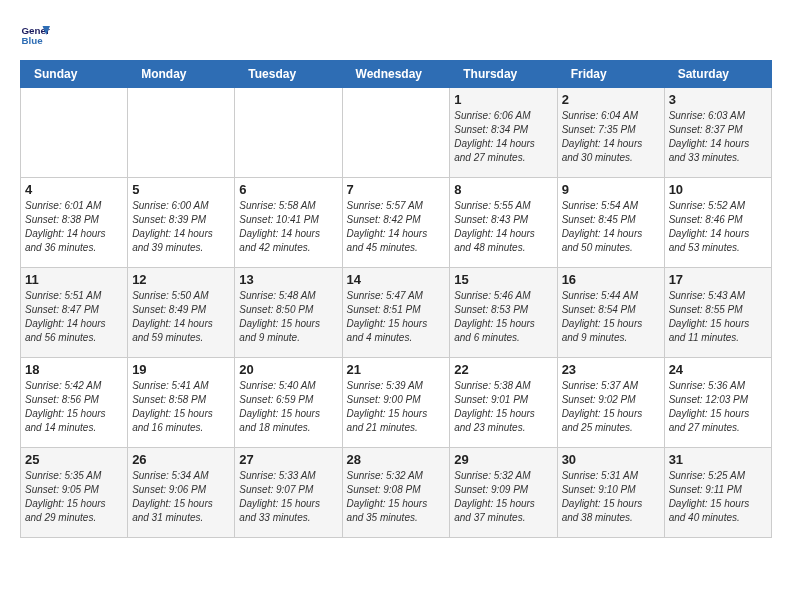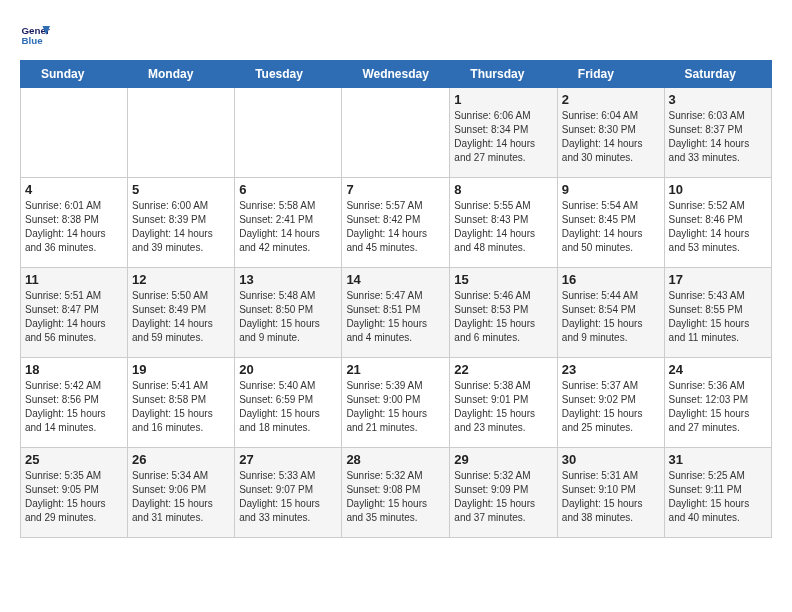--- a/index.html
+++ b/index.html
@@ -38,21 +38,21 @@
       color: #333;
     }
     table {
       width: 100%;
       border-collapse: collapse;
       font-size: 11px;
     }
     thead th {
       background-color: #2e6db4;
       color: white;
-      padding: 6px 20px;
+      padding: 6px 13px;
       text-align: left;
       font-size: 12px;
       font-weight: bold;
       border: 1px solid #2e6db4;
     }
     tbody td {
       border: 1px solid #ccc;
       vertical-align: top;
       padding: 4px;
       width: 108px;
@@ -67,20 +67,21 @@
       font-weight: bold;
       font-size: 13px;
       color: #222;
       display: block;
       margin-bottom: 2px;
     }
     .day-info {
       color: #333;
       font-size: 10px;
       line-height: 1.4;
+      font-style: italic;
     }
     .empty {
       background: #fff !important;
     }
   </style>
 </head>
 <body>
 
 <div class="header">
   <div class="logo">
@@ -119,39 +120,39 @@
         <td class="empty"></td>
         <td class="empty"></td>
         <td class="empty"></td>
         <td class="empty"></td>
         <td>
           <span class="day-num">1</span>
           <div class="day-info"><span>Sunrise: 6:06 AM</span><br><span>Sunset: 8:34 PM</span><br><span>Daylight: 14 hours</span><br><span>and 27 minutes.</span></div>
         </td>
         <td>
           <span class="day-num">2</span>
-          <div class="day-info"><span>Sunrise: 6:04 AM</span><br><span>Sunset: 8:30 PM</span><br><span>Daylight: 14 hours</span><br><span>and 30 minutes.</span></div>
+          <div class="day-info"><span>Sunrise: 6:04 AM</span><br><span>Sunset: 7:35 PM</span><br><span>Daylight: 14 hours</span><br><span>and 30 minutes.</span></div>
         </td>
         <td>
           <span class="day-num">3</span>
           <div class="day-info"><span>Sunrise: 6:03 AM</span><br><span>Sunset: 8:37 PM</span><br><span>Daylight: 14 hours</span><br><span>and 33 minutes.</span></div>
         </td>
       </tr>
       <tr>
         <td>
           <span class="day-num">4</span>
           <div class="day-info"><span>Sunrise: 6:01 AM</span><br><span>Sunset: 8:38 PM</span><br><span>Daylight: 14 hours</span><br><span>and 36 minutes.</span></div>
         </td>
         <td>
           <span class="day-num">5</span>
           <div class="day-info"><span>Sunrise: 6:00 AM</span><br><span>Sunset: 8:39 PM</span><br><span>Daylight: 14 hours</span><br><span>and 39 minutes.</span></div>
         </td>
         <td>
           <span class="day-num">6</span>
-          <div class="day-info"><span>Sunrise: 5:58 AM</span><br><span>Sunset: 2:41 PM</span><br><span>Daylight: 14 hours</span><br><span>and 42 minutes.</span></div>
+          <div class="day-info"><span>Sunrise: 5:58 AM</span><br><span>Sunset: 10:41 PM</span><br><span>Daylight: 14 hours</span><br><span>and 42 minutes.</span></div>
         </td>
         <td>
           <span class="day-num">7</span>
           <div class="day-info"><span>Sunrise: 5:57 AM</span><br><span>Sunset: 8:42 PM</span><br><span>Daylight: 14 hours</span><br><span>and 45 minutes.</span></div>
         </td>
         <td>
           <span class="day-num">8</span>
           <div class="day-info"><span>Sunrise: 5:55 AM</span><br><span>Sunset: 8:43 PM</span><br><span>Daylight: 14 hours</span><br><span>and 48 minutes.</span></div>
         </td>
         <td>

